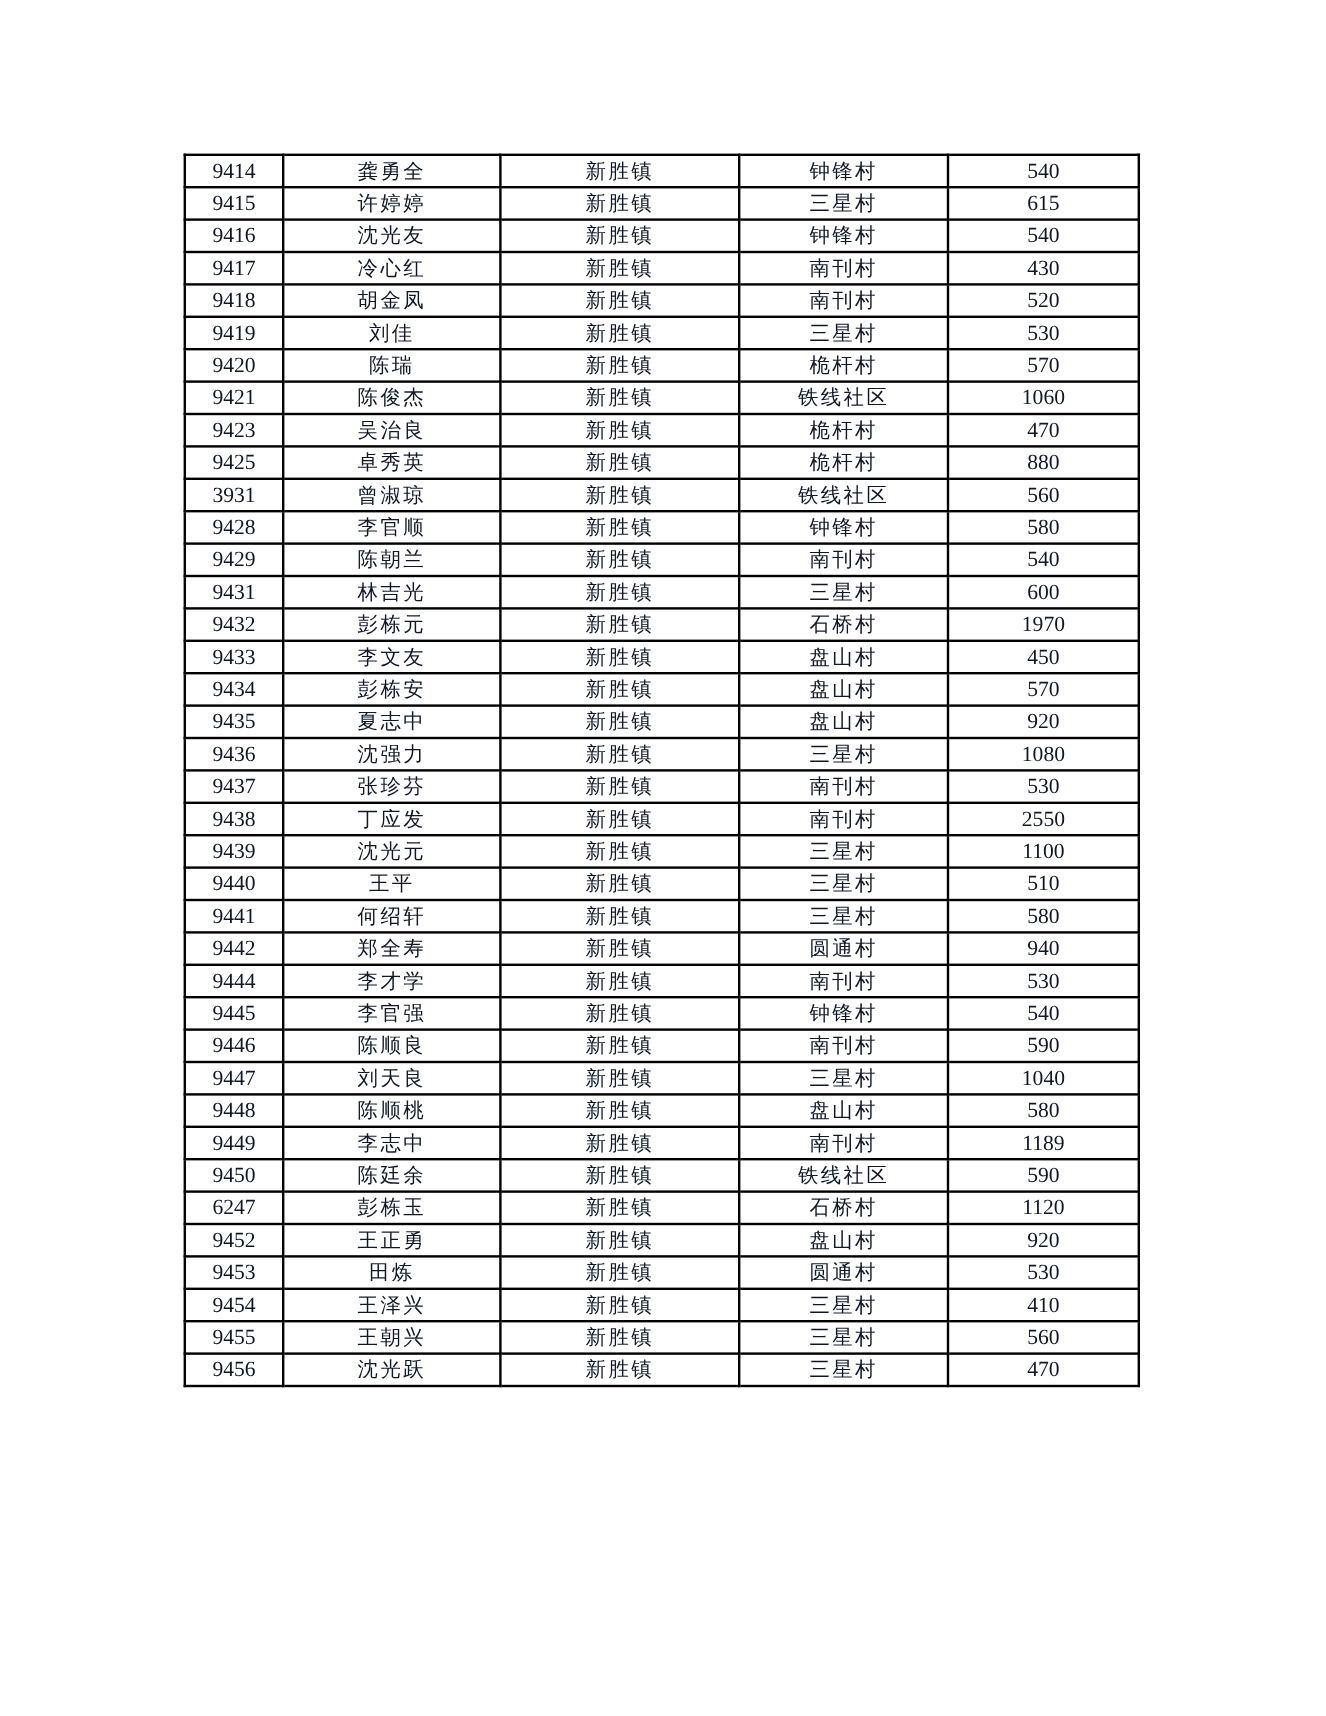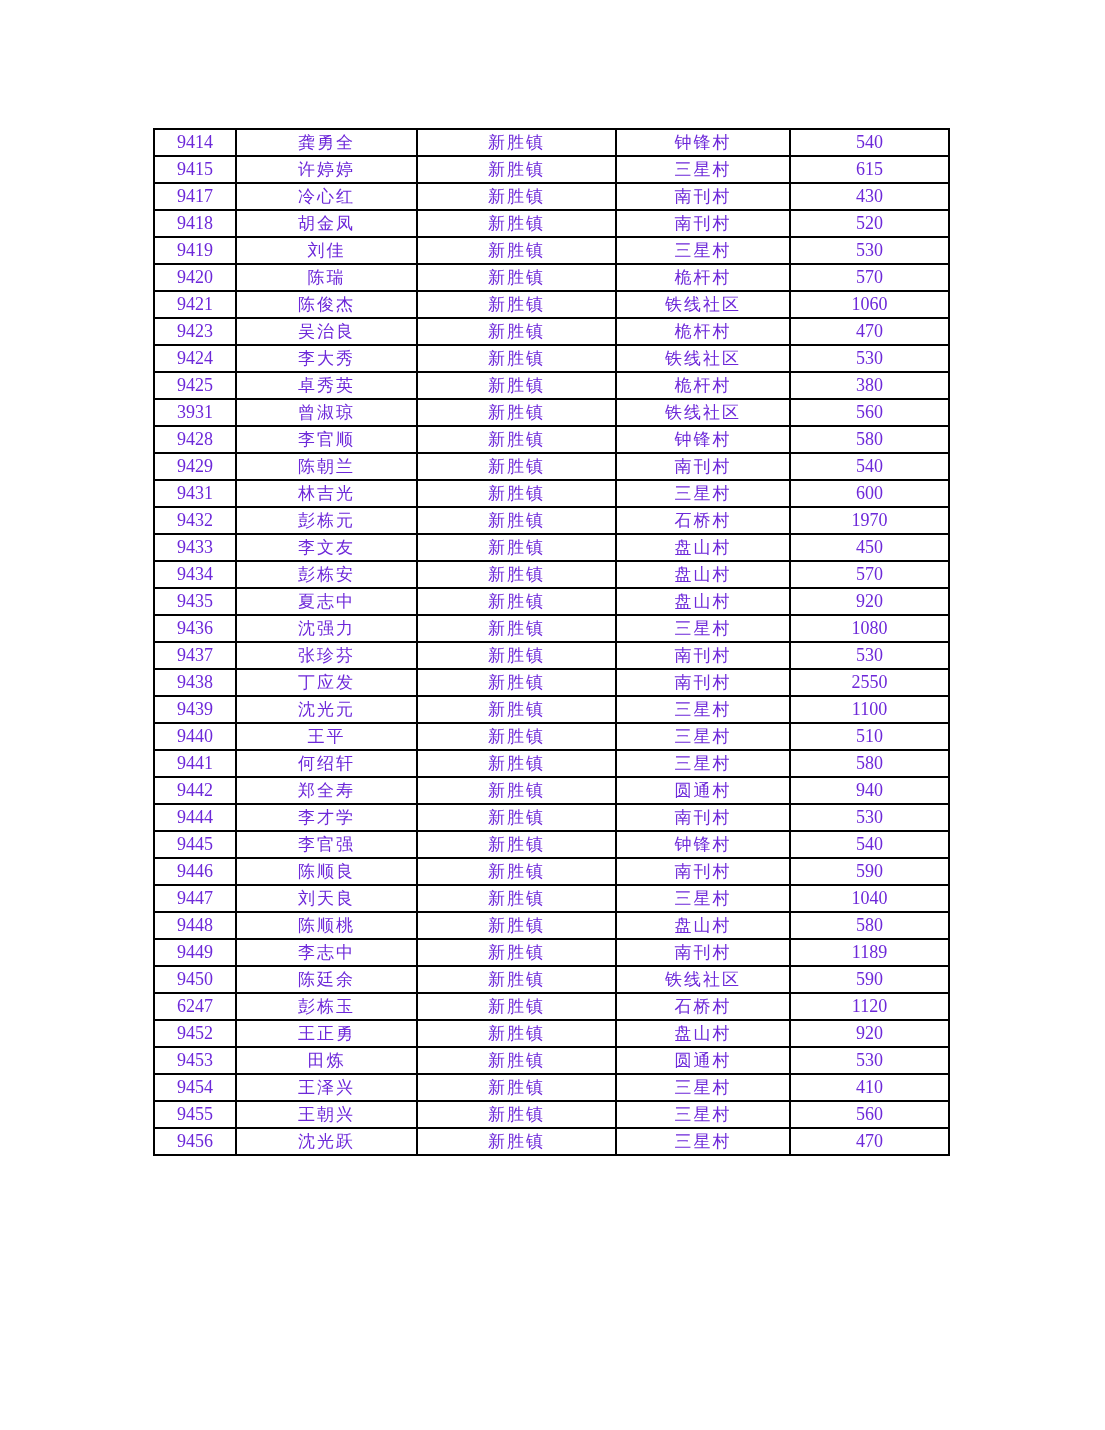--- a/index.html
+++ b/index.html
@@ -6,21 +6,21 @@
     margin: 0;
     padding: 0;
     background: #ffffff;
   }
   .page {
     position: relative;
     width: 1105px;
     height: 1430px;
     background: #ffffff;
     font-family: "Liberation Serif", "DejaVu Serif", serif;
-    color: #6d28d9;
+    color: #0f172a;
     overflow: hidden;
   }
   table.roster {
     position: absolute;
     left: 153px;
     top: 128px;
     width: 795px;
     border-collapse: collapse;
     table-layout: fixed;
   }
@@ -66,20 +66,27 @@
           <td>540</td>
         </tr>
         <tr>
           <td>9415</td>
           <td class="cjk">许婷婷</td>
           <td class="cjk">新胜镇</td>
           <td class="cjk">三星村</td>
           <td>615</td>
         </tr>
         <tr>
+          <td>9416</td>
+          <td class="cjk">沈光友</td>
+          <td class="cjk">新胜镇</td>
+          <td class="cjk">钟锋村</td>
+          <td>540</td>
+        </tr>
+        <tr>
           <td>9417</td>
           <td class="cjk">冷心红</td>
           <td class="cjk">新胜镇</td>
           <td class="cjk">南刊村</td>
           <td>430</td>
         </tr>
         <tr>
           <td>9418</td>
           <td class="cjk">胡金凤</td>
           <td class="cjk">新胜镇</td>
@@ -108,32 +115,25 @@
           <td>1060</td>
         </tr>
         <tr>
           <td>9423</td>
           <td class="cjk">吴治良</td>
           <td class="cjk">新胜镇</td>
           <td class="cjk">桅杆村</td>
           <td>470</td>
         </tr>
         <tr>
-          <td>9424</td>
-          <td class="cjk">李大秀</td>
-          <td class="cjk">新胜镇</td>
-          <td class="cjk">铁线社区</td>
-          <td>530</td>
-        </tr>
-        <tr>
           <td>9425</td>
           <td class="cjk">卓秀英</td>
           <td class="cjk">新胜镇</td>
           <td class="cjk">桅杆村</td>
-          <td>380</td>
+          <td>880</td>
         </tr>
         <tr>
           <td>3931</td>
           <td class="cjk">曾淑琼</td>
           <td class="cjk">新胜镇</td>
           <td class="cjk">铁线社区</td>
           <td>560</td>
         </tr>
         <tr>
           <td>9428</td>

